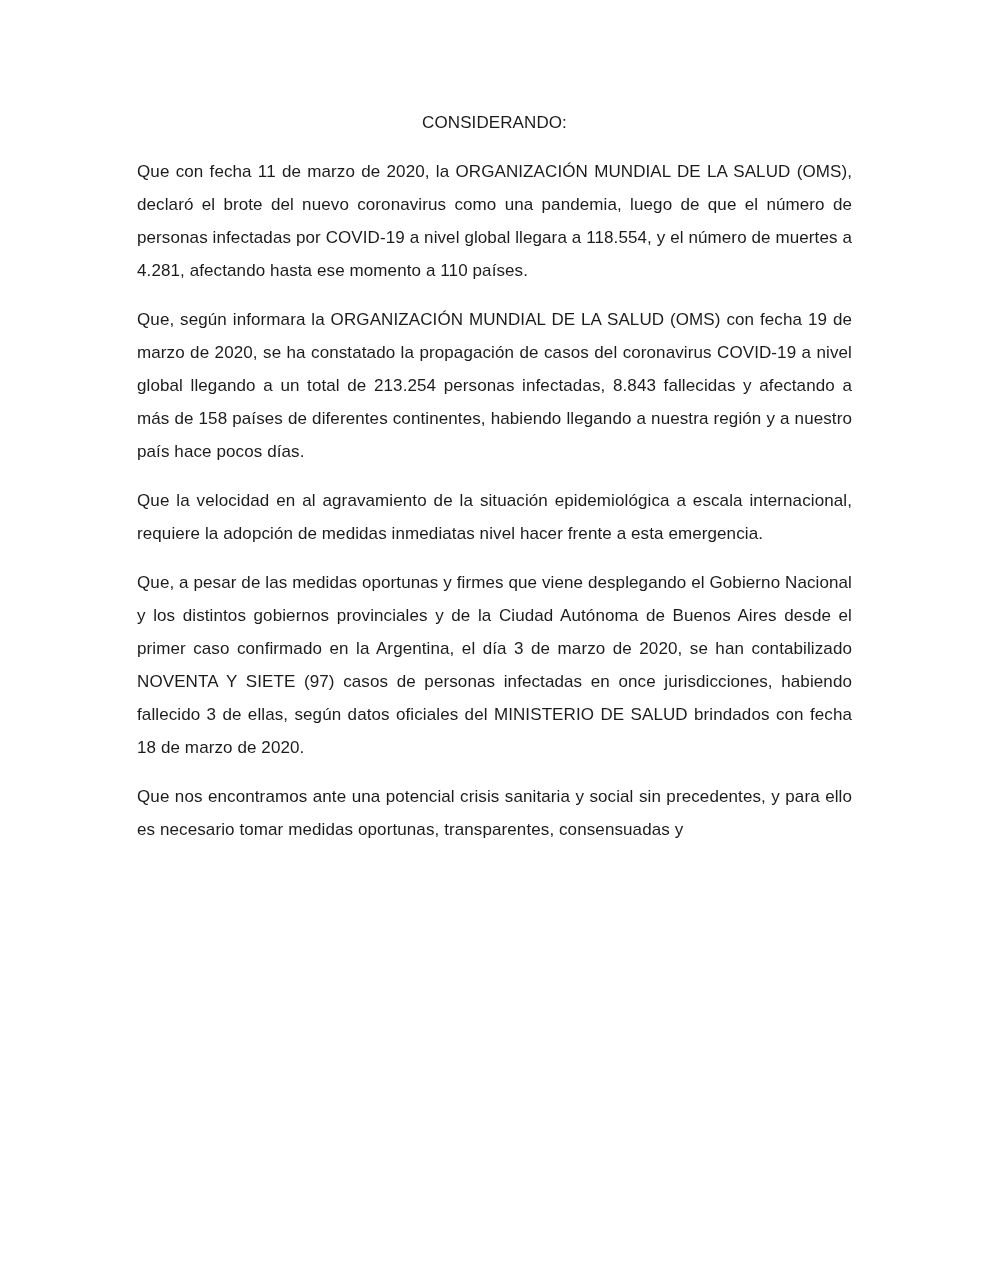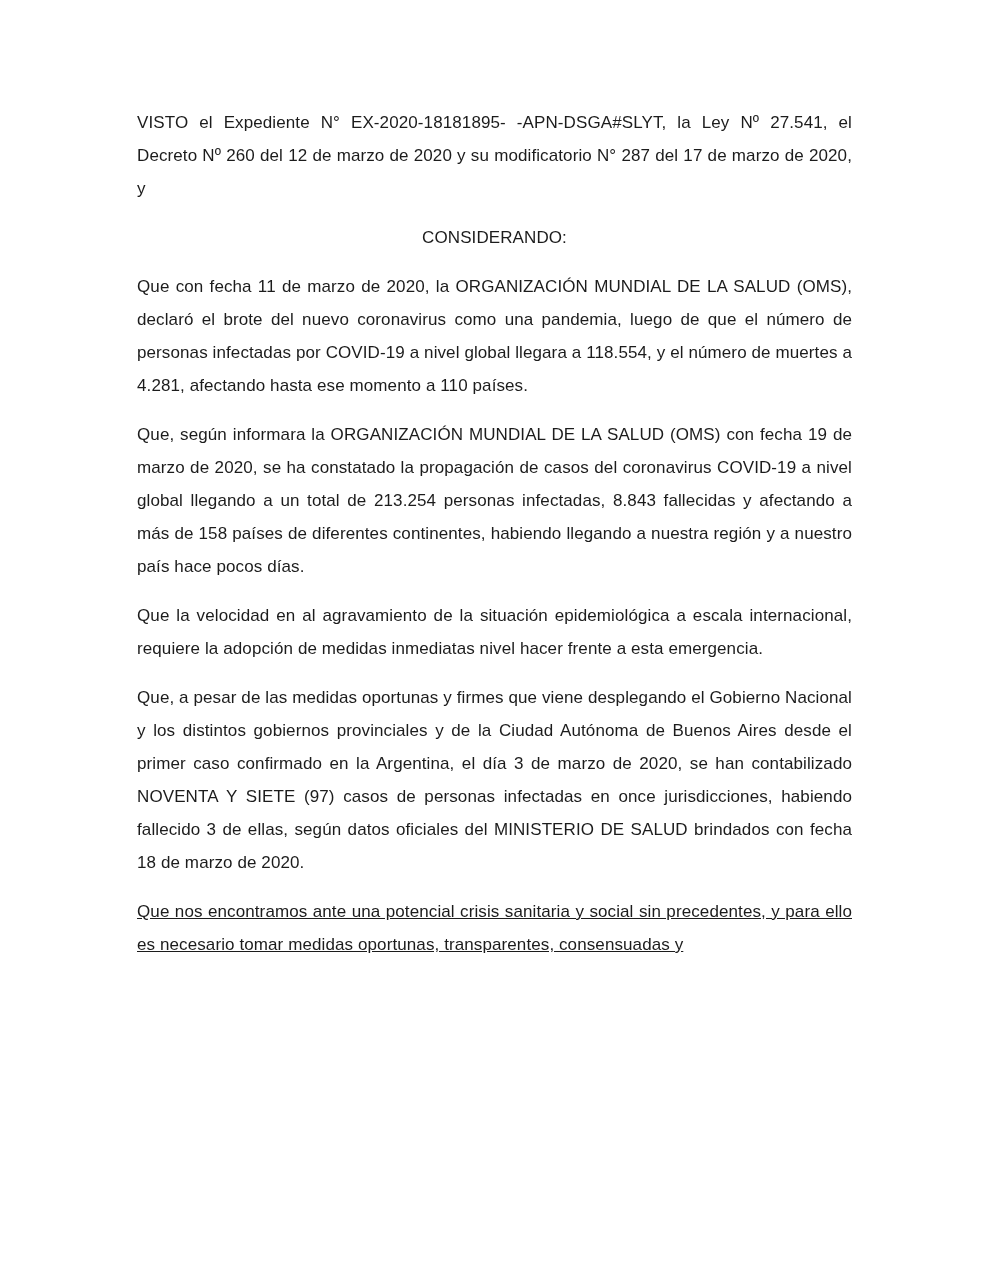--- a/index.html
+++ b/index.html
@@ -24,29 +24,27 @@
     font-size: 17px;
     line-height: 33px;
     text-align: justify;
     letter-spacing: 0.1px;
   }
   .doc-body p.heading {
     text-align: center;
   }
   .doc-body p.last {
     margin-bottom: 0;
-    text-decoration: underline;
   }
 </style>
 </head>
 <body>
 
 <div class="page">
   <div class="doc-body">
-    <p>VISTO el Expediente N° EX-2020-18181895- -APN-DSGA#SLYT, la Ley Nº 27.541, el Decreto Nº 260 del 12 de marzo de 2020 y su modificatorio N° 287 del 17 de marzo de 2020, y</p>
     <p class="heading">CONSIDERANDO:</p>
     <p>Que con fecha 11 de marzo de 2020, la ORGANIZACIÓN MUNDIAL DE LA SALUD (OMS), declaró el brote del nuevo coronavirus como una pandemia, luego de que el número de personas infectadas por COVID-19 a nivel global llegara a 118.554, y el número de muertes a 4.281, afectando hasta ese momento a 110 países.</p>
     <p>Que, según informara la ORGANIZACIÓN MUNDIAL DE LA SALUD (OMS) con fecha 19 de marzo de 2020, se ha constatado la propagación de casos del coronavirus COVID-19 a nivel global llegando a un total de 213.254 personas infectadas, 8.843 fallecidas y afectando a más de 158 países de diferentes continentes, habiendo llegando a nuestra región y a nuestro país hace pocos días.</p>
     <p>Que la velocidad en al agravamiento de la situación epidemiológica a escala internacional, requiere la adopción de medidas inmediatas nivel hacer frente a esta emergencia.</p>
     <p>Que, a pesar de las medidas oportunas y firmes que viene desplegando el Gobierno Nacional y los distintos gobiernos provinciales y de la Ciudad Autónoma de Buenos Aires desde el primer caso confirmado en la Argentina, el día 3 de marzo de 2020, se han contabilizado NOVENTA Y SIETE (97) casos de personas infectadas en once jurisdicciones, habiendo fallecido 3 de ellas, según datos oficiales del MINISTERIO DE SALUD brindados con fecha 18 de marzo de 2020.</p>
     <p class="last">Que nos encontramos ante una potencial crisis sanitaria y social sin precedentes, y para ello es necesario tomar medidas oportunas, transparentes, consensuadas y</p>
   </div>
 </div>
 
 </body></html>

